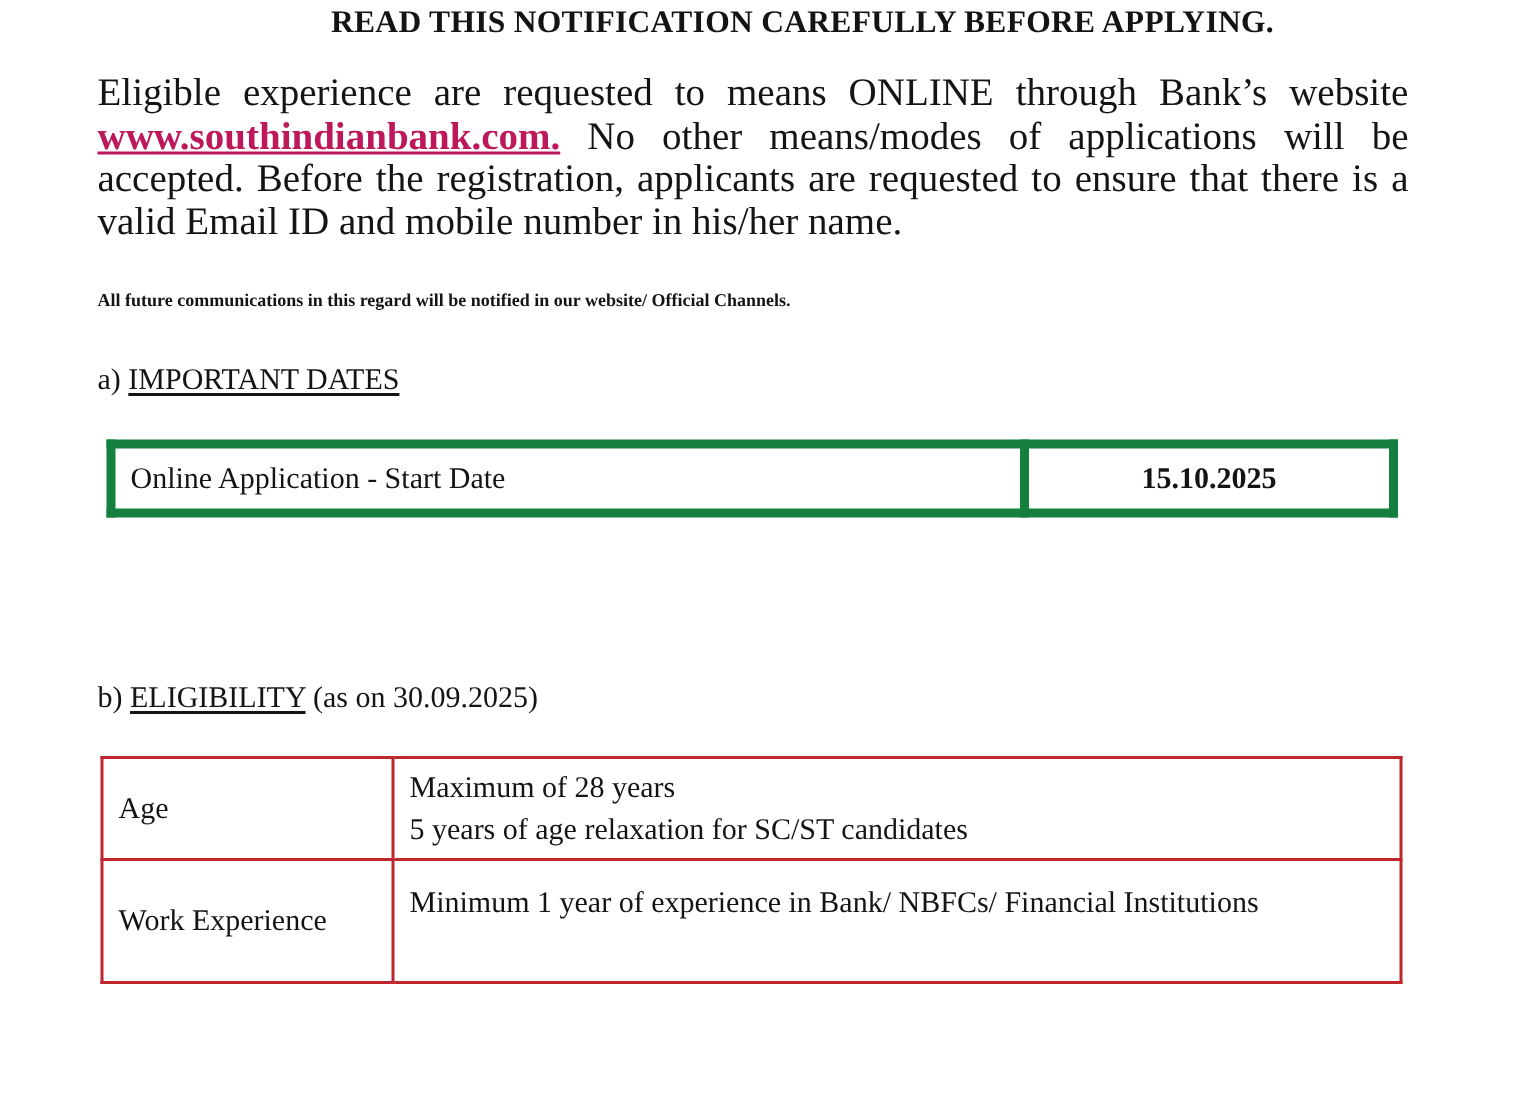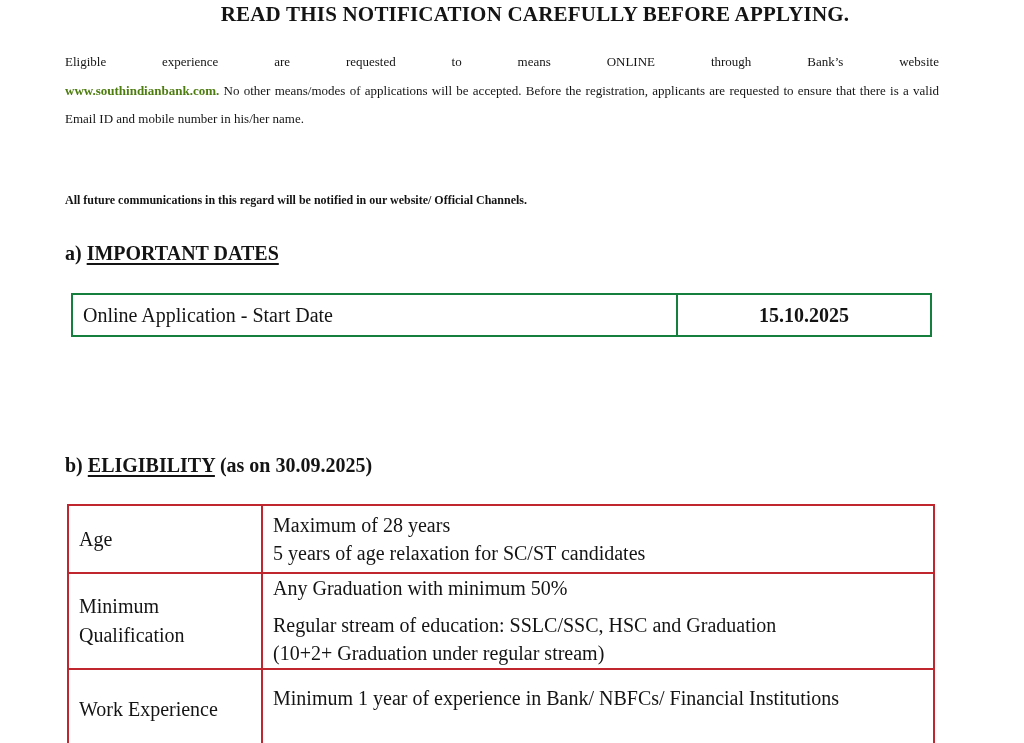--- a/index.html
+++ b/index.html
@@ -7,39 +7,39 @@
     width: 1024px; height: 743px; overflow: hidden; position: relative;
     font-family: "Liberation Serif", "DejaVu Serif", serif;
     color: #141414;
   }
   .title {
     position: absolute; left: 0; top: 2px; width: 1070px; text-align: center;
     font-weight: bold; font-size: 21px; letter-spacing: 0.2px;
   }
   .para {
     position: absolute; left: 65px; top: 48px; width: 874px;
-    font-size: 13px; line-height: 28.5px; text-align: justify;
+    font-size: 26px; line-height: 28.5px; text-align: justify;
   }
   .para .line1 { display: flex; justify-content: space-between; }
-  .para a { color: #4d7c0f; font-weight: bold; }
+  .para a { color: #be185d; font-weight: bold; text-decoration: underline; }
   .notice {
     position: absolute; left: 65px; top: 193px;
     font-weight: bold; font-size: 12px;
   }
   .section {
-    position: absolute; left: 65px; font-weight: bold; font-size: 20px;
+    position: absolute; left: 65px; font-weight: normal; font-size: 20px;
   }
   .section u { text-decoration-thickness: 2px; text-underline-offset: 3px; }
   .sec-a { top: 242px; }
   .sec-b { top: 454px; }
 
   table { position: absolute; border-collapse: collapse; font-size: 20px; }
   .t-dates { left: 71px; top: 293px; width: 861px; }
   .t-dates td {
-    border: 2px solid #15803d; height: 40px; padding: 0 10px;
+    border: 6px solid #15803d; height: 40px; padding: 0 10px;
   }
   .t-dates td.k { width: 583px; }
   .t-dates td.v { text-align: center; font-weight: bold; }
 
   .t-elig { left: 67px; top: 504px; width: 868px; }
   .t-elig td {
     border: 2px solid #c0262d; padding: 0 10px; vertical-align: middle;
   }
   .t-elig td.k { width: 172px; }
   .t-elig tr.r1 td { height: 66px; }
@@ -88,30 +88,18 @@
 
 <table class="t-elig">
   <tbody>
       <tr class="r1">
     <td class="k">Age</td>
     <td class="v">
       <div>Maximum of 28 years</div>
       <div>5 years of age relaxation for SC/ST candidates</div>
     </td>
   </tr>
-  <tr class="r2">
-    <td class="k top">
-      <div>Minimum</div>
-      <div>Qualification</div>
-    </td>
-    <td class="v">
-      <div>Any Graduation with minimum 50%</div>
-      <div class="gap"></div>
-      <div>Regular stream of education: SSLC/SSC, HSC and Graduation</div>
-      <div>(10+2+ Graduation under regular stream)</div>
-    </td>
-  </tr>
   <tr class="r3">
     <td class="k">Work Experience</td>
     <td class="v">Minimum 1 year of experience in Bank/ NBFCs/ Financial Institutions</td>
   </tr>
 </tbody>
   </table>
 
 </body></html>

